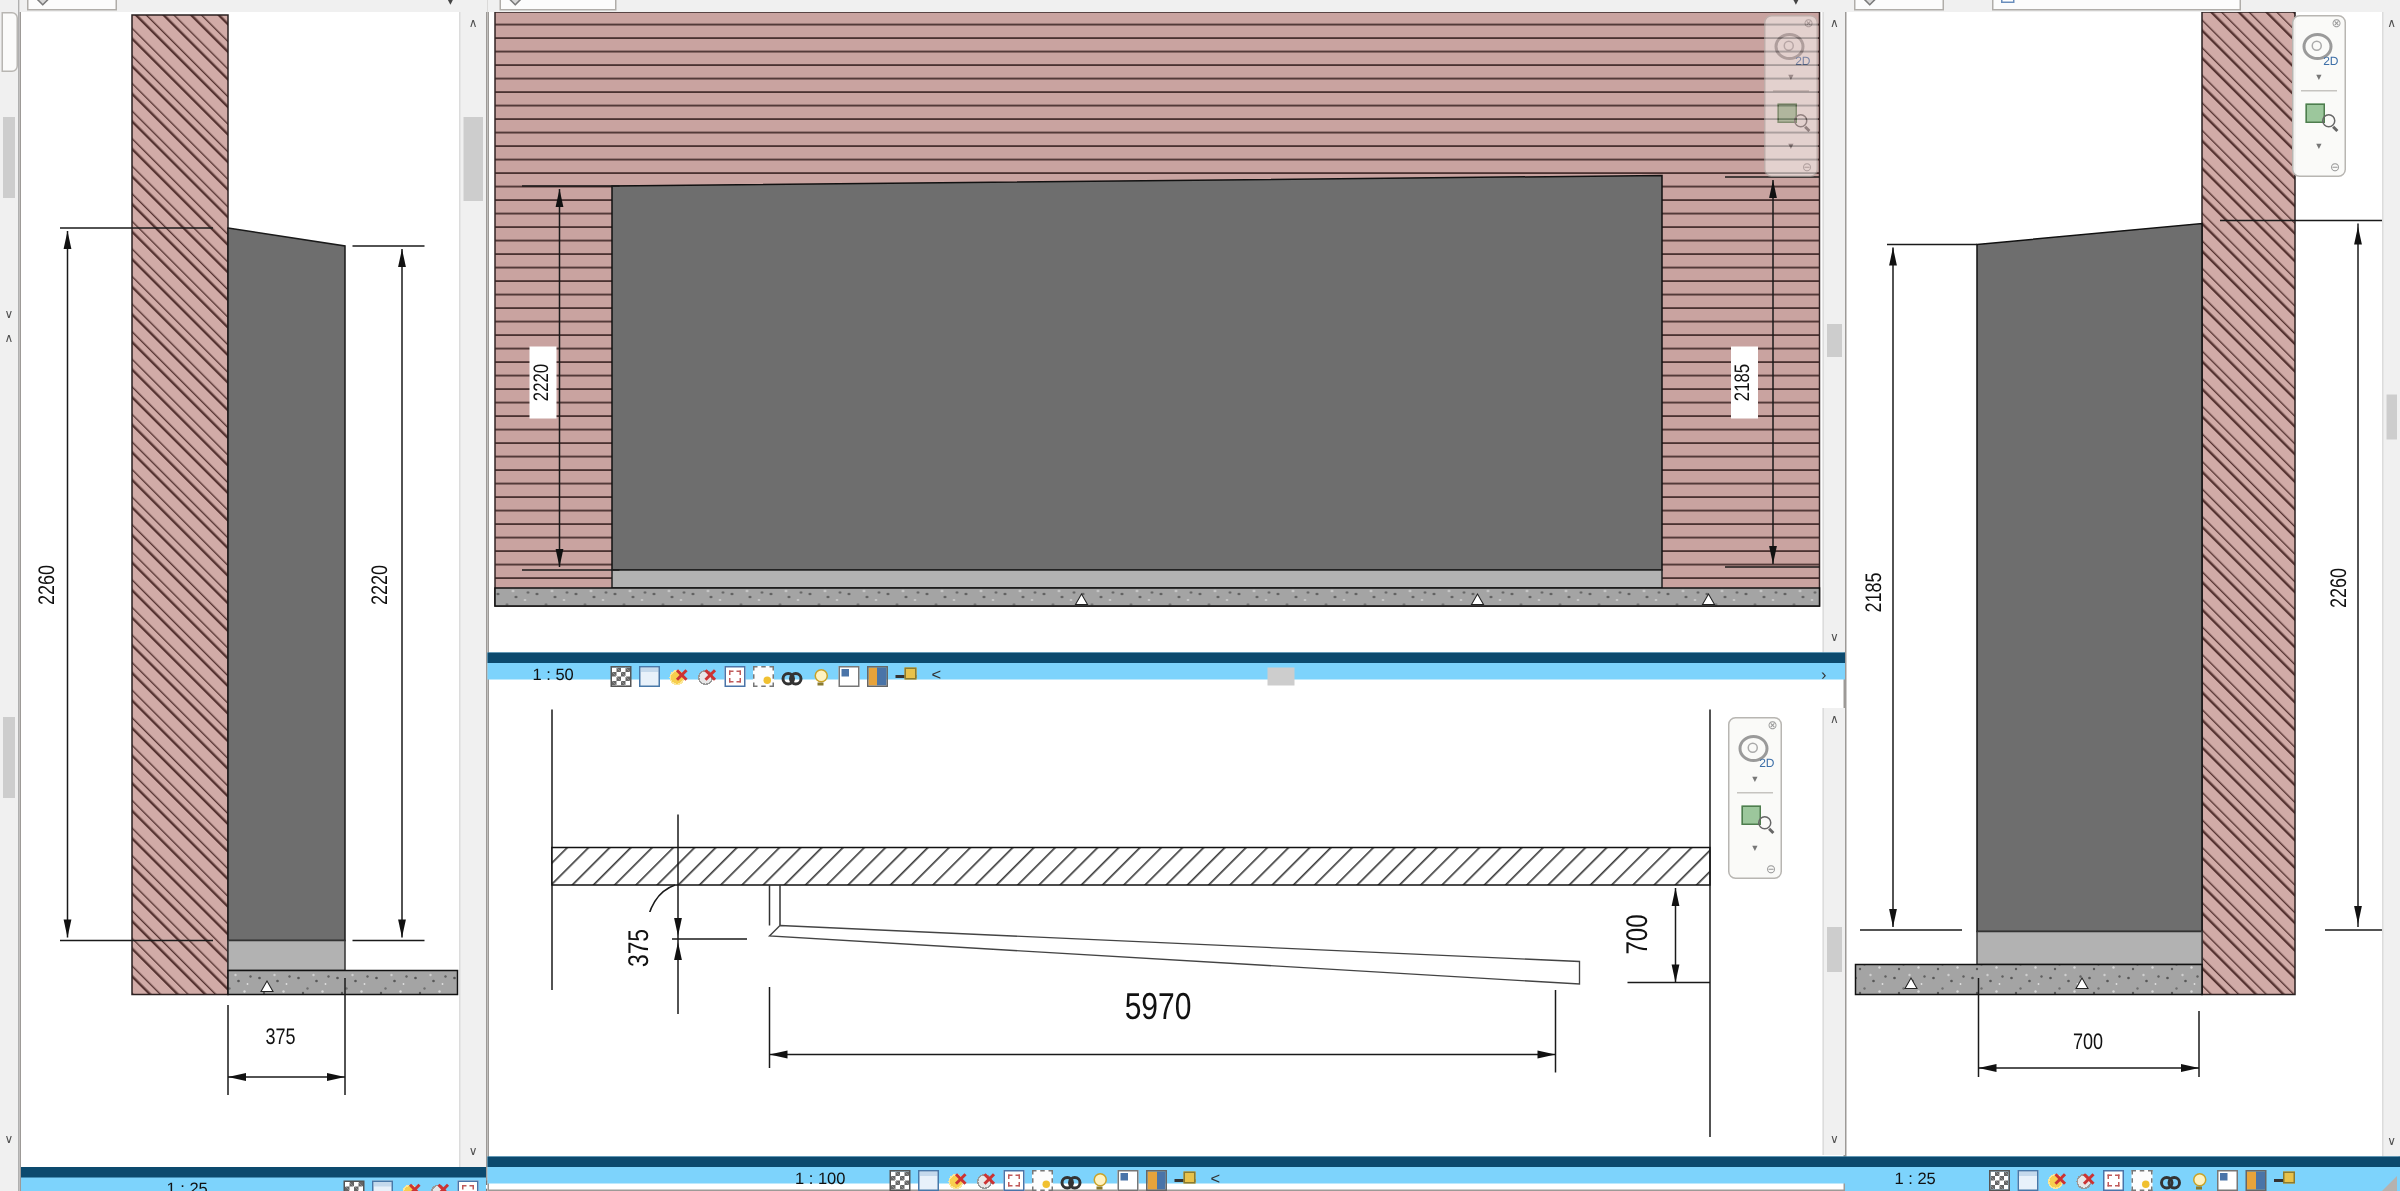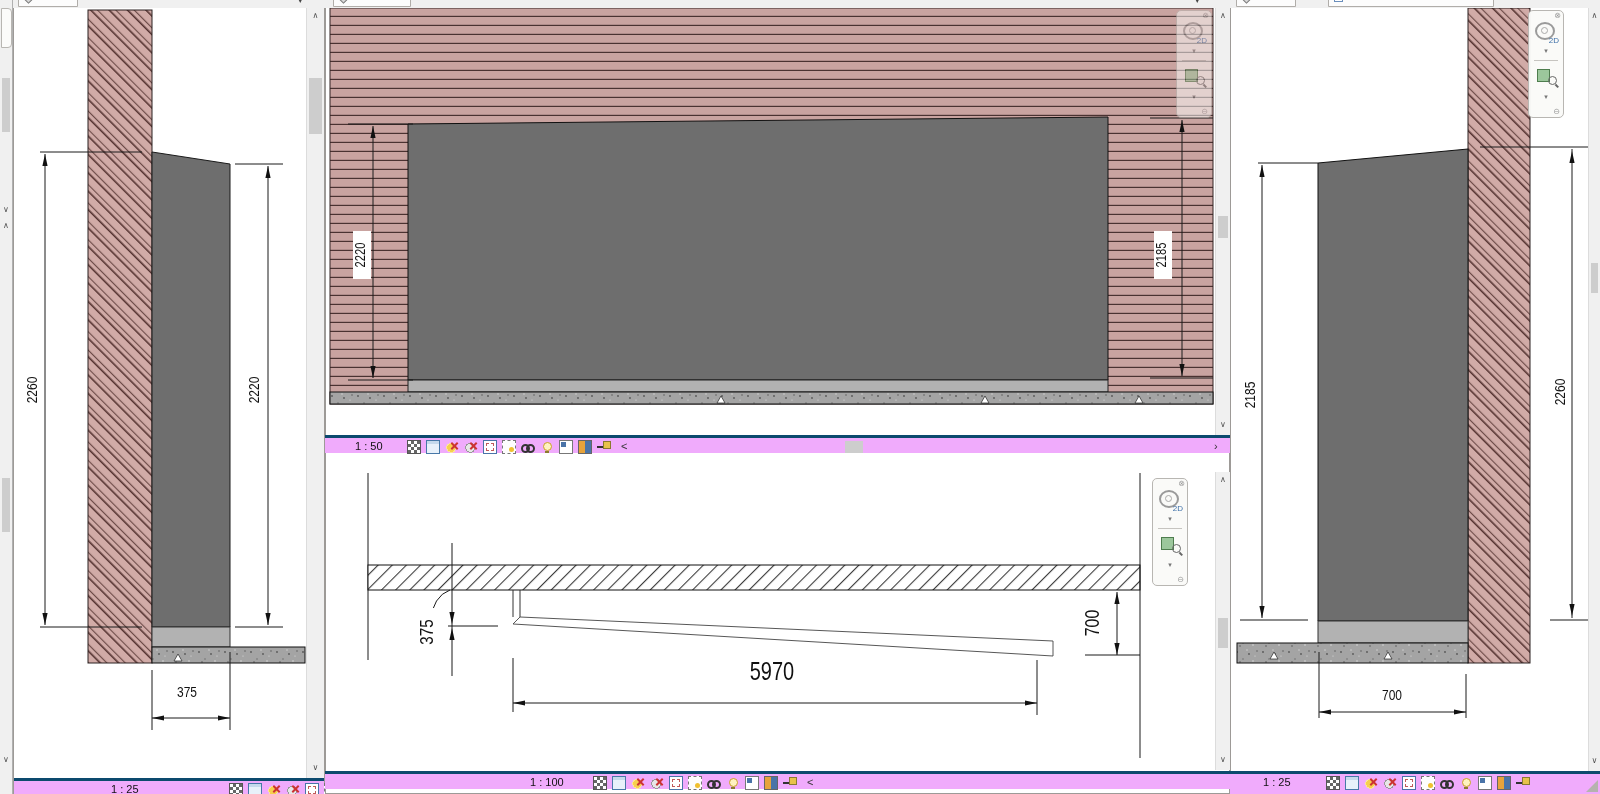--- a/index.html
+++ b/index.html
@@ -18,21 +18,21 @@
         background:#d8d8d8;transform:rotate(45deg);}
   .tabicon.sheet{transform:none;background:#fff;border:1px solid #6a8ebc;}
   .tabclose{font-size:9px;color:#555;margin-left:7px;}
   .strip-caret{position:absolute;top:-5px;font-size:9px;color:#444;line-height:10px;}
   
   .vscroll{position:absolute;background:#f0f0f0;border-left:1px solid #dcdcdc;box-sizing:border-box;}
   .sarrow{position:absolute;left:0;width:100%;text-align:center;font-size:8px;color:#505050;line-height:12px;}
   .sthumb{position:absolute;left:2px;right:2px;background:#cdcdcd;}
   .hthumb{position:absolute;background:#cdcdcd;}
   
-  .viewbar{position:absolute;background:#f0abfc;border-top:3px solid #0c4a6e;box-sizing:border-box;}
+  .viewbar{position:absolute;background:#7dd3fc;border-top:7px solid #0c4a6e;box-sizing:border-box;}
   .vcscale{position:absolute;top:2px;font-size:11px;color:#111;white-space:nowrap;}
   .vcicons{position:absolute;top:2px;display:flex;gap:5px;}
   .vci{width:14px;height:14px;display:inline-block;position:relative;box-sizing:border-box;}
   .vccollapse{position:absolute;top:2px;font-size:11px;color:#333;}
   .vci-detail-level{border:1px solid #555;background-image:
       linear-gradient(45deg,#666 25%,transparent 25%,transparent 75%,#666 75%),
       linear-gradient(45deg,#666 25%,#fff 25%,#fff 75%,#666 75%);
       background-size:6px 6px;background-position:0 0,3px 3px;}
   .vci-visual-style{background:#e8f1fa;border:1px solid #4878a8;box-shadow:inset 0 3px #c5d9ec;}
   .vci-sun-path{background:radial-gradient(circle at 45% 55%,#f7cf4e 0 4px,#fbe79a 4px 5px,transparent 5px);}

